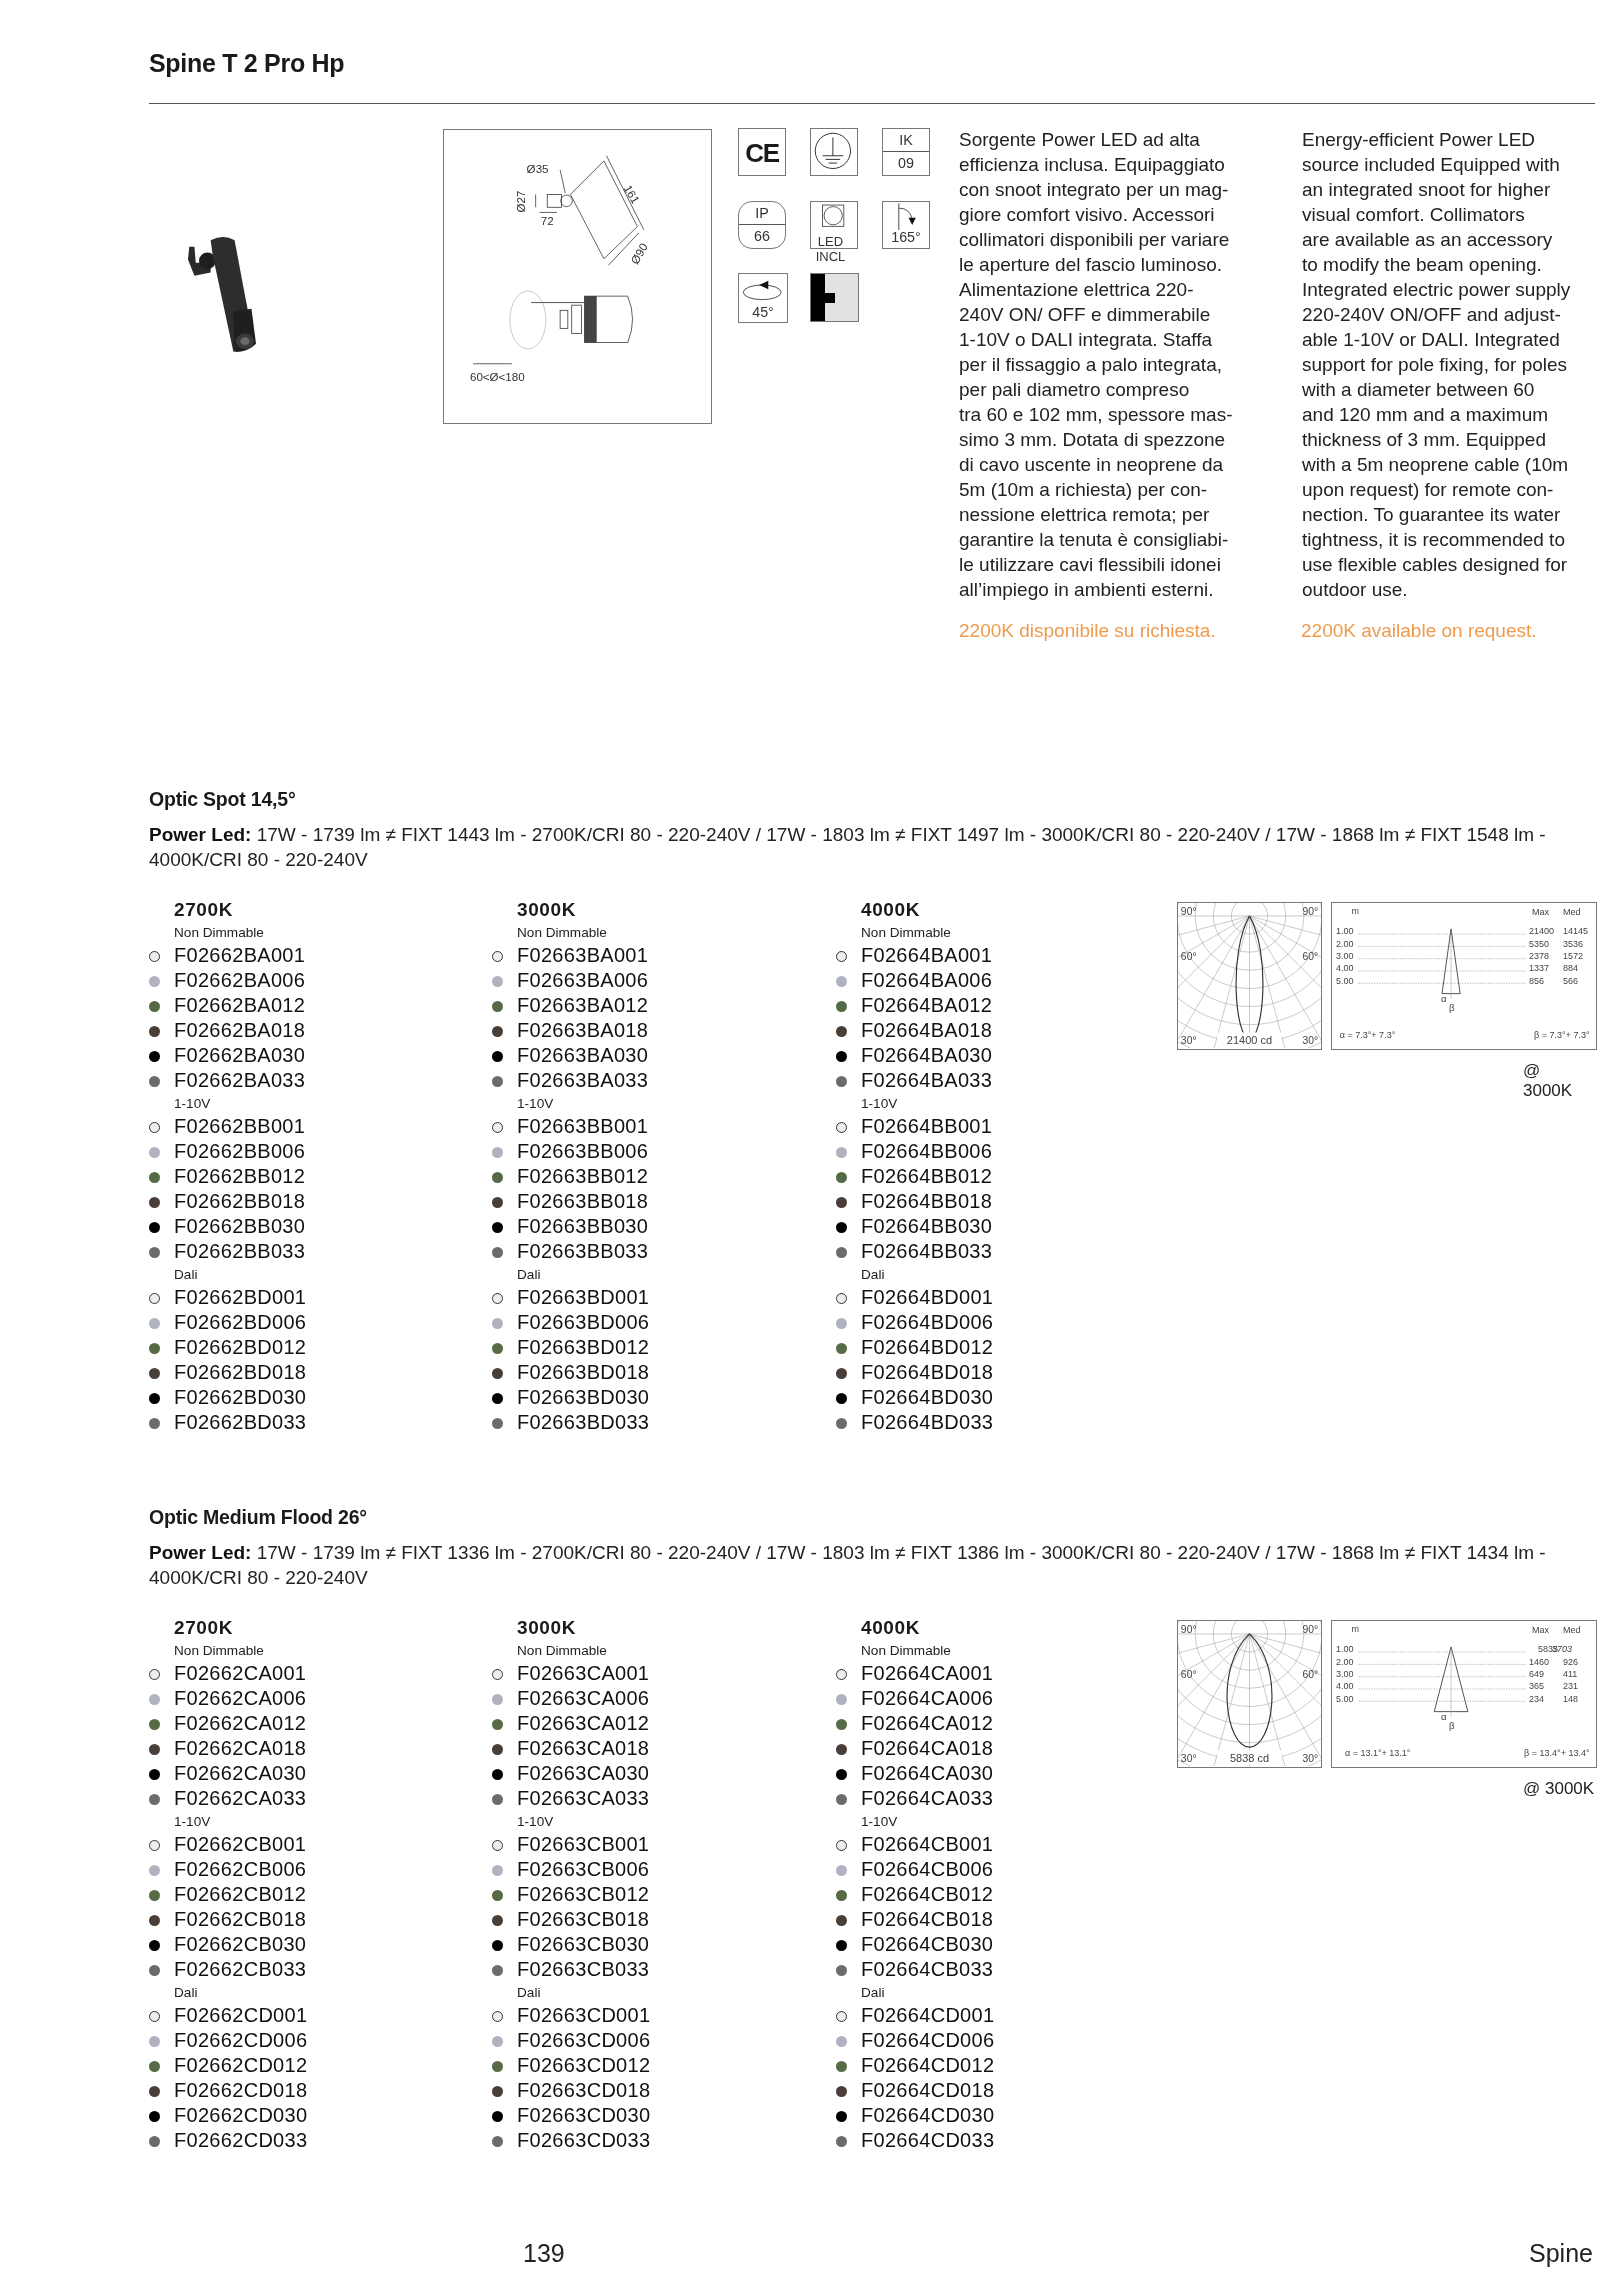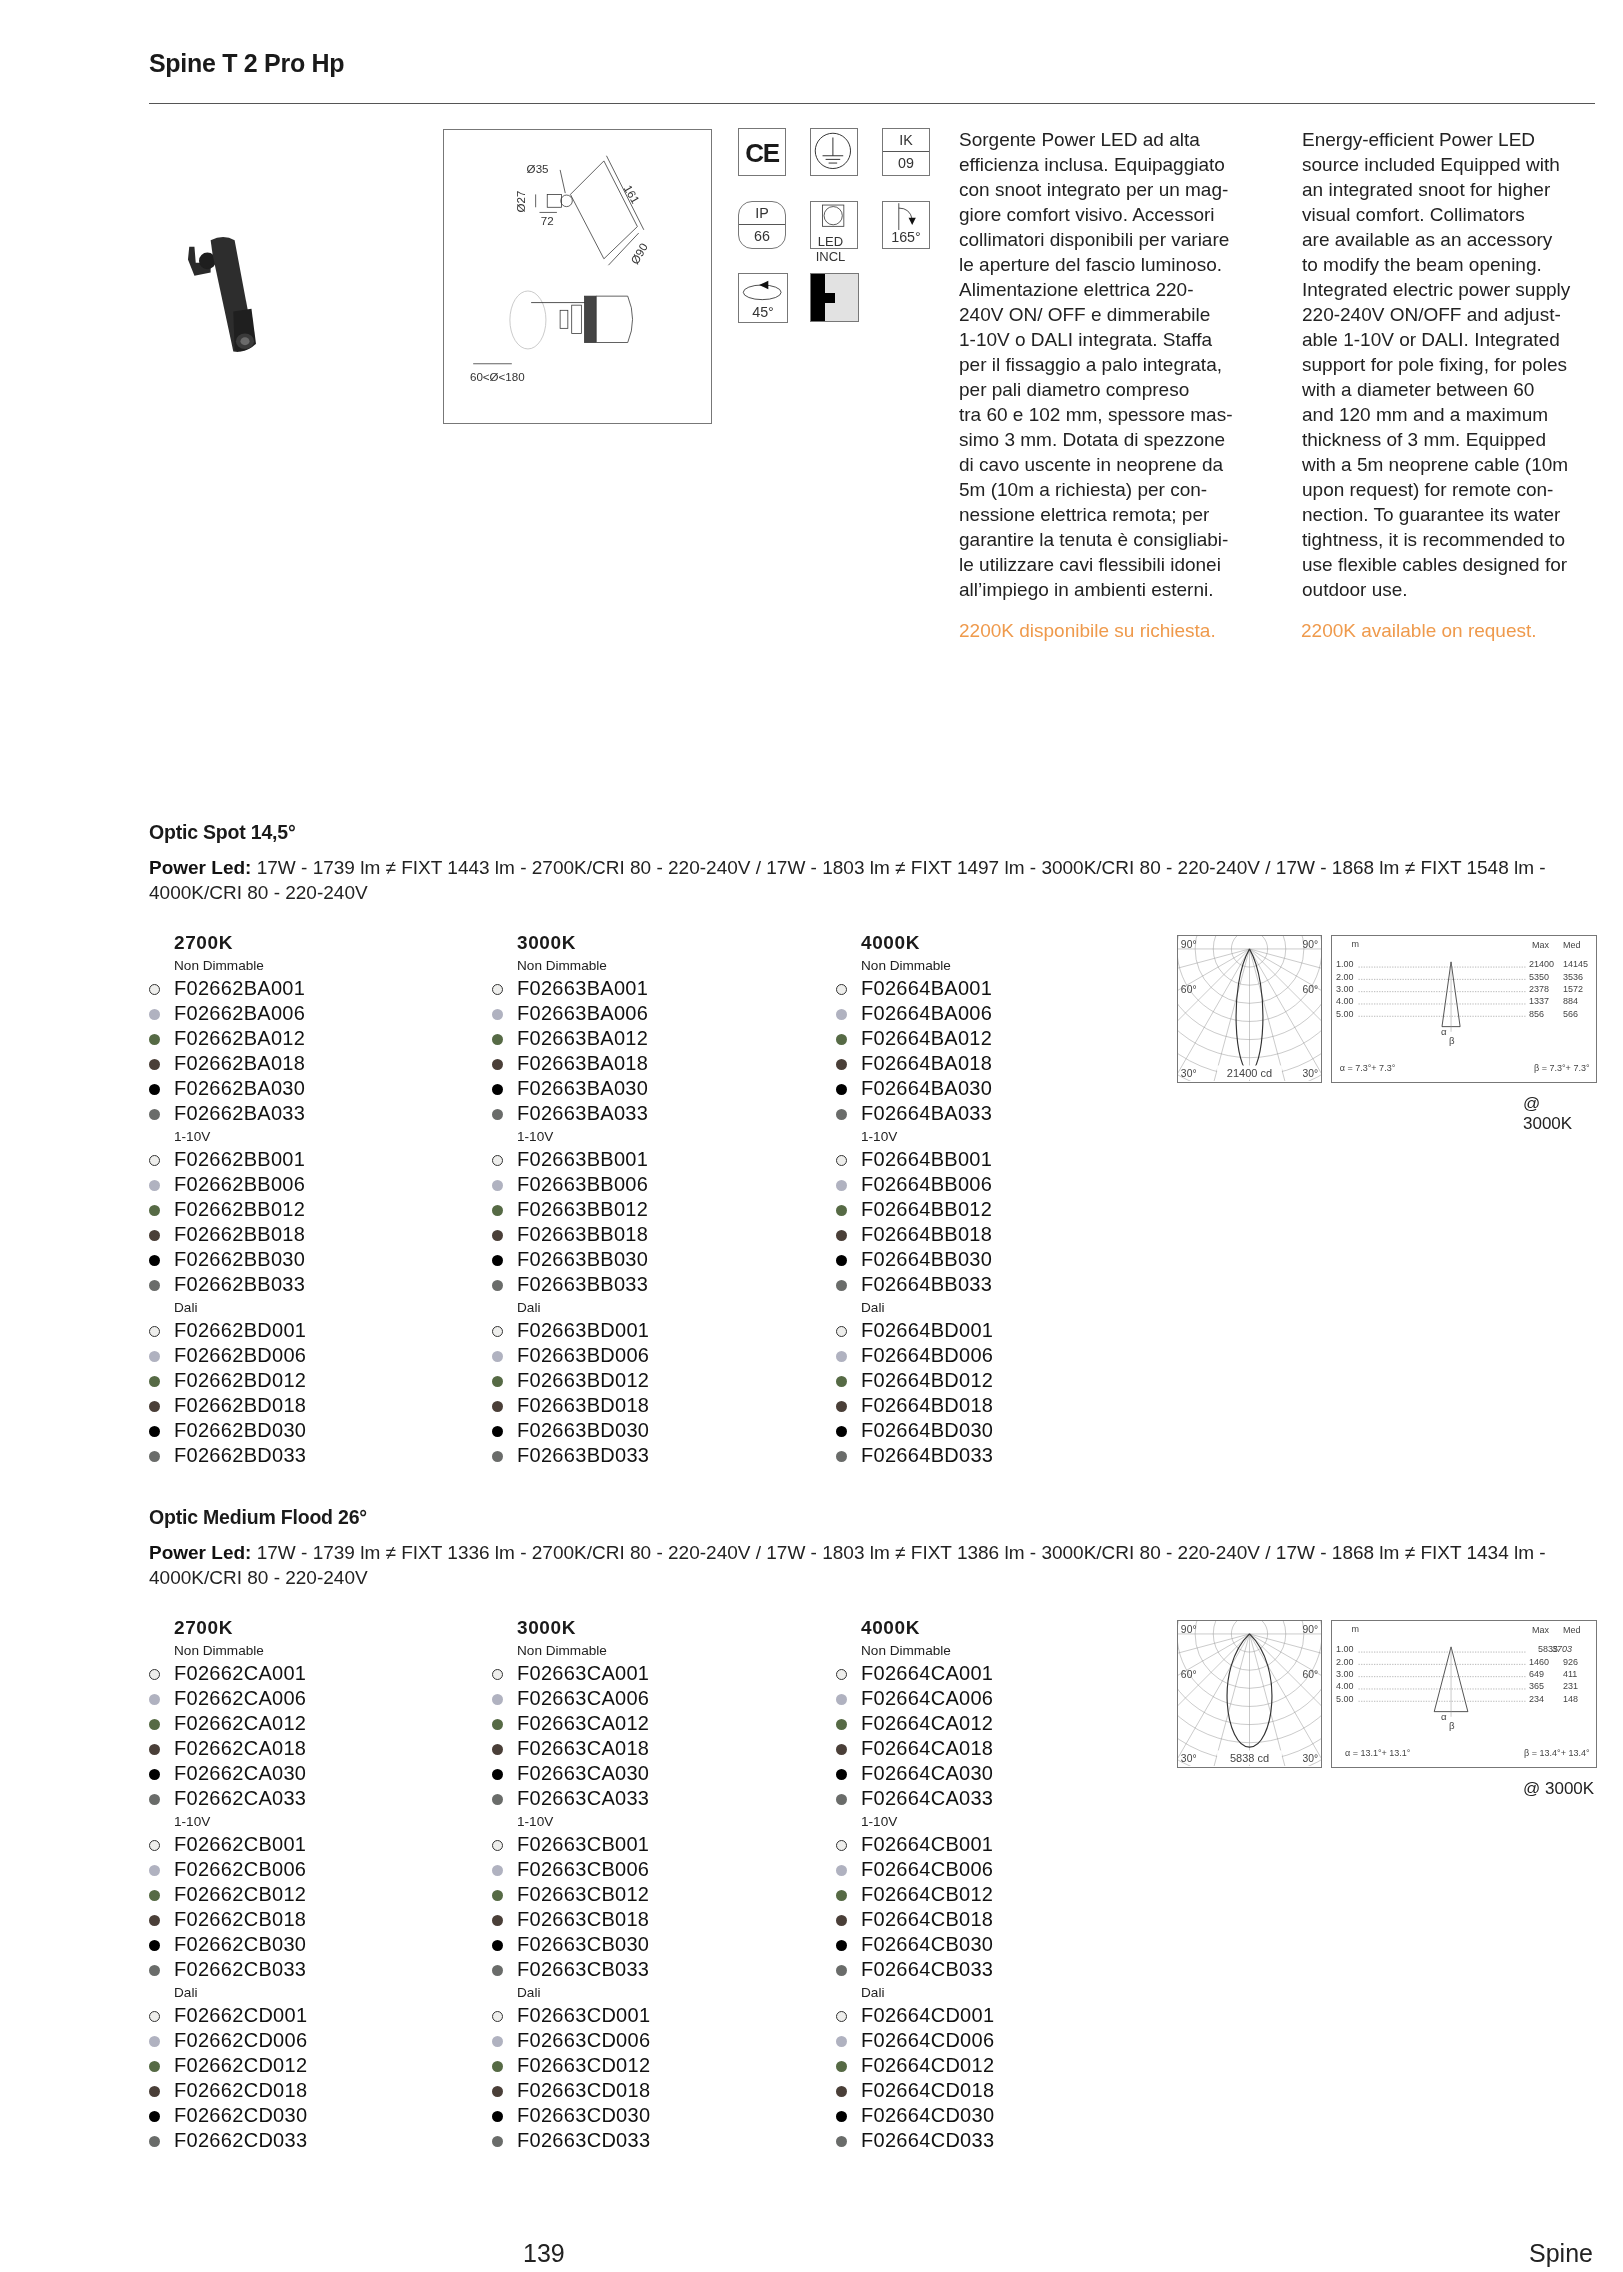--- a/index.html
+++ b/index.html
@@ -161,21 +161,21 @@
     <div>thickness of 3 mm. Equipped</div>
     <div>with a 5m neoprene cable (10m</div>
     <div>upon request) for remote con-</div>
     <div>nection. To guarantee its water</div>
     <div>tightness, it is recommended to</div>
     <div>use flexible cables designed for</div>
     <div>outdoor use.</div>
   </div>
 <div class="abs orange" style="left:1301px;top:620px;">2200K available on request.</div>
 
-<div id="section-0" class="abs" style="left:0;top:821px;width:1318px;height:682px;">
+<div id="section-0" class="abs" style="left:0;top:788px;width:1318px;height:682px;">
     <div class="abs sect-title" style="left:149px;top:0;">Optic Spot 14,5°</div>
     <div class="abs powerled" style="left:149px;top:34px;"><b>Power Led:</b><span> 17W - 1739 lm ≠ FIXT 1443 lm - 2700K/CRI 80 - 220-240V    /    17W - 1803 lm ≠ FIXT 1497 lm - 3000K/CRI 80 - 220-240V    /    17W - 1868 lm ≠ FIXT 1548 lm - 4000K/CRI 80 - 220-240V</span></div>
     <div class="col" style="left:149px;top:109px;">
       <div class="hdr">2700K</div>
       <div class="grp">Non Dimmable</div>
       <div class="row"><span class="dot" style="background: rgb(238, 238, 236); border: 1px solid rgb(51, 51, 51);"></span><span>F02662BA001</span></div>
       <div class="row"><span class="dot" style="background: rgb(176, 178, 192);"></span><span>F02662BA006</span></div>
       <div class="row"><span class="dot" style="background: rgb(86, 106, 69);"></span><span>F02662BA012</span></div>
       <div class="row"><span class="dot" style="background: rgb(74, 63, 56);"></span><span>F02662BA018</span></div>
       <div class="row"><span class="dot" style="background: rgb(0, 0, 0);"></span><span>F02662BA030</span></div>

